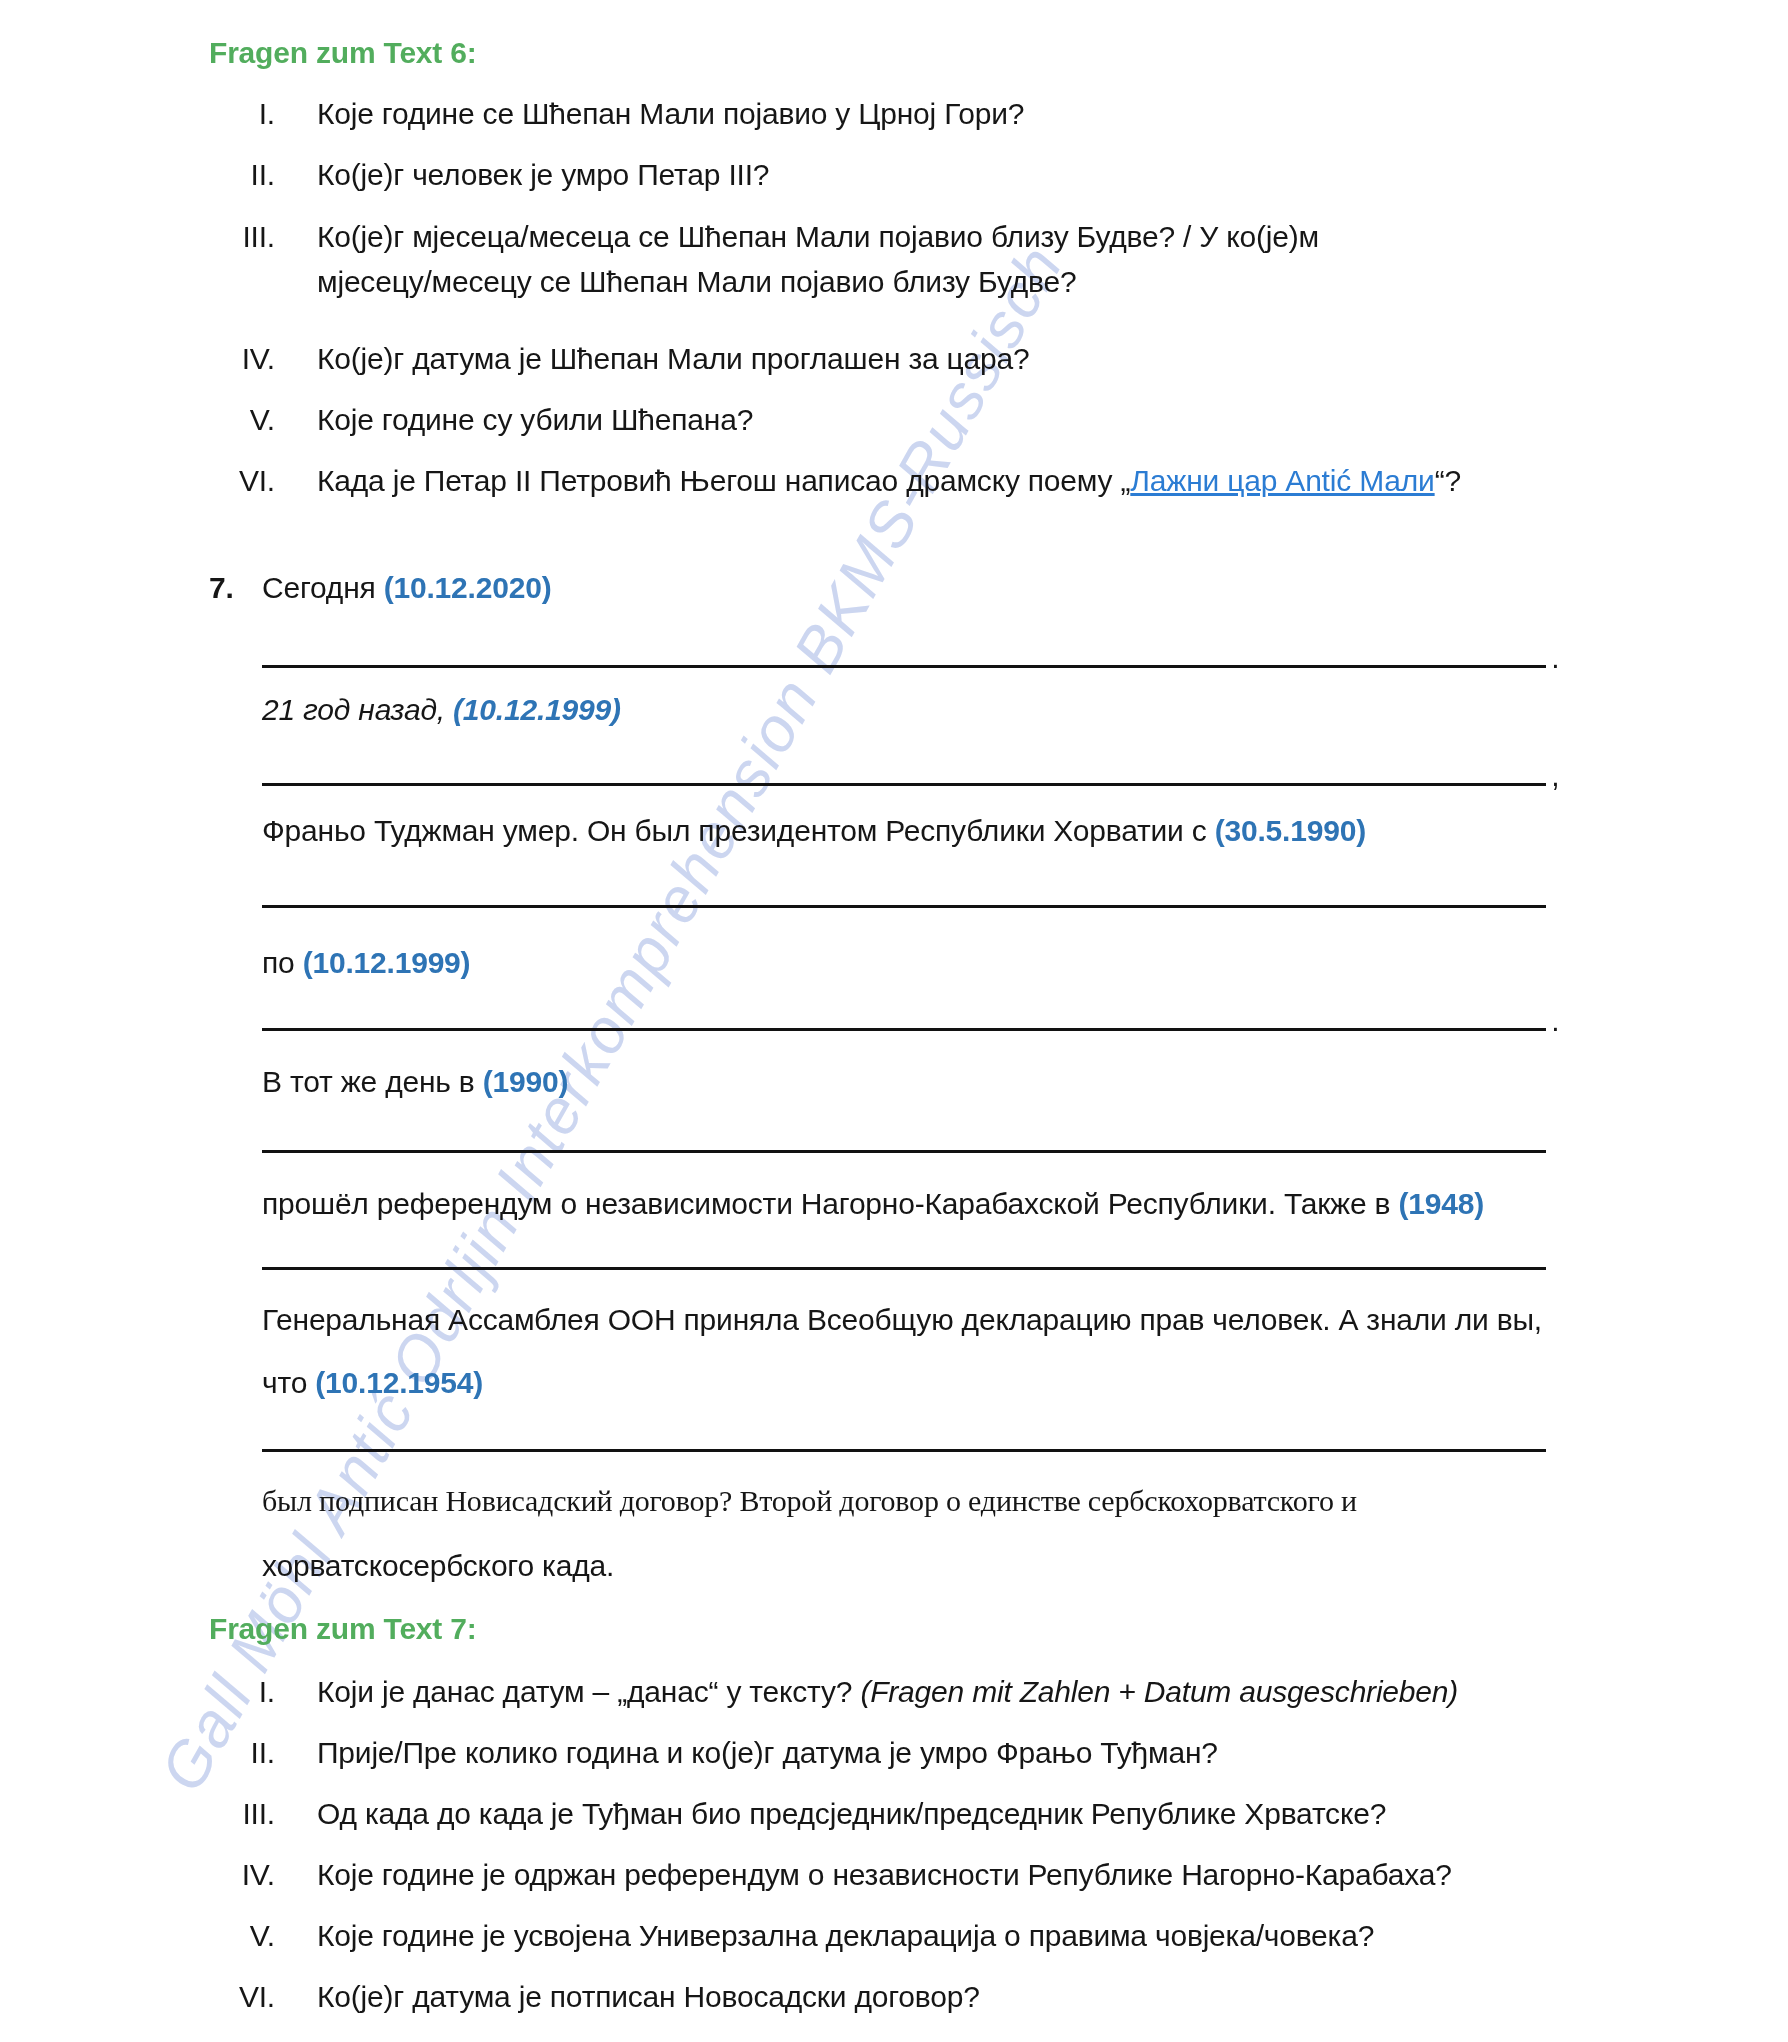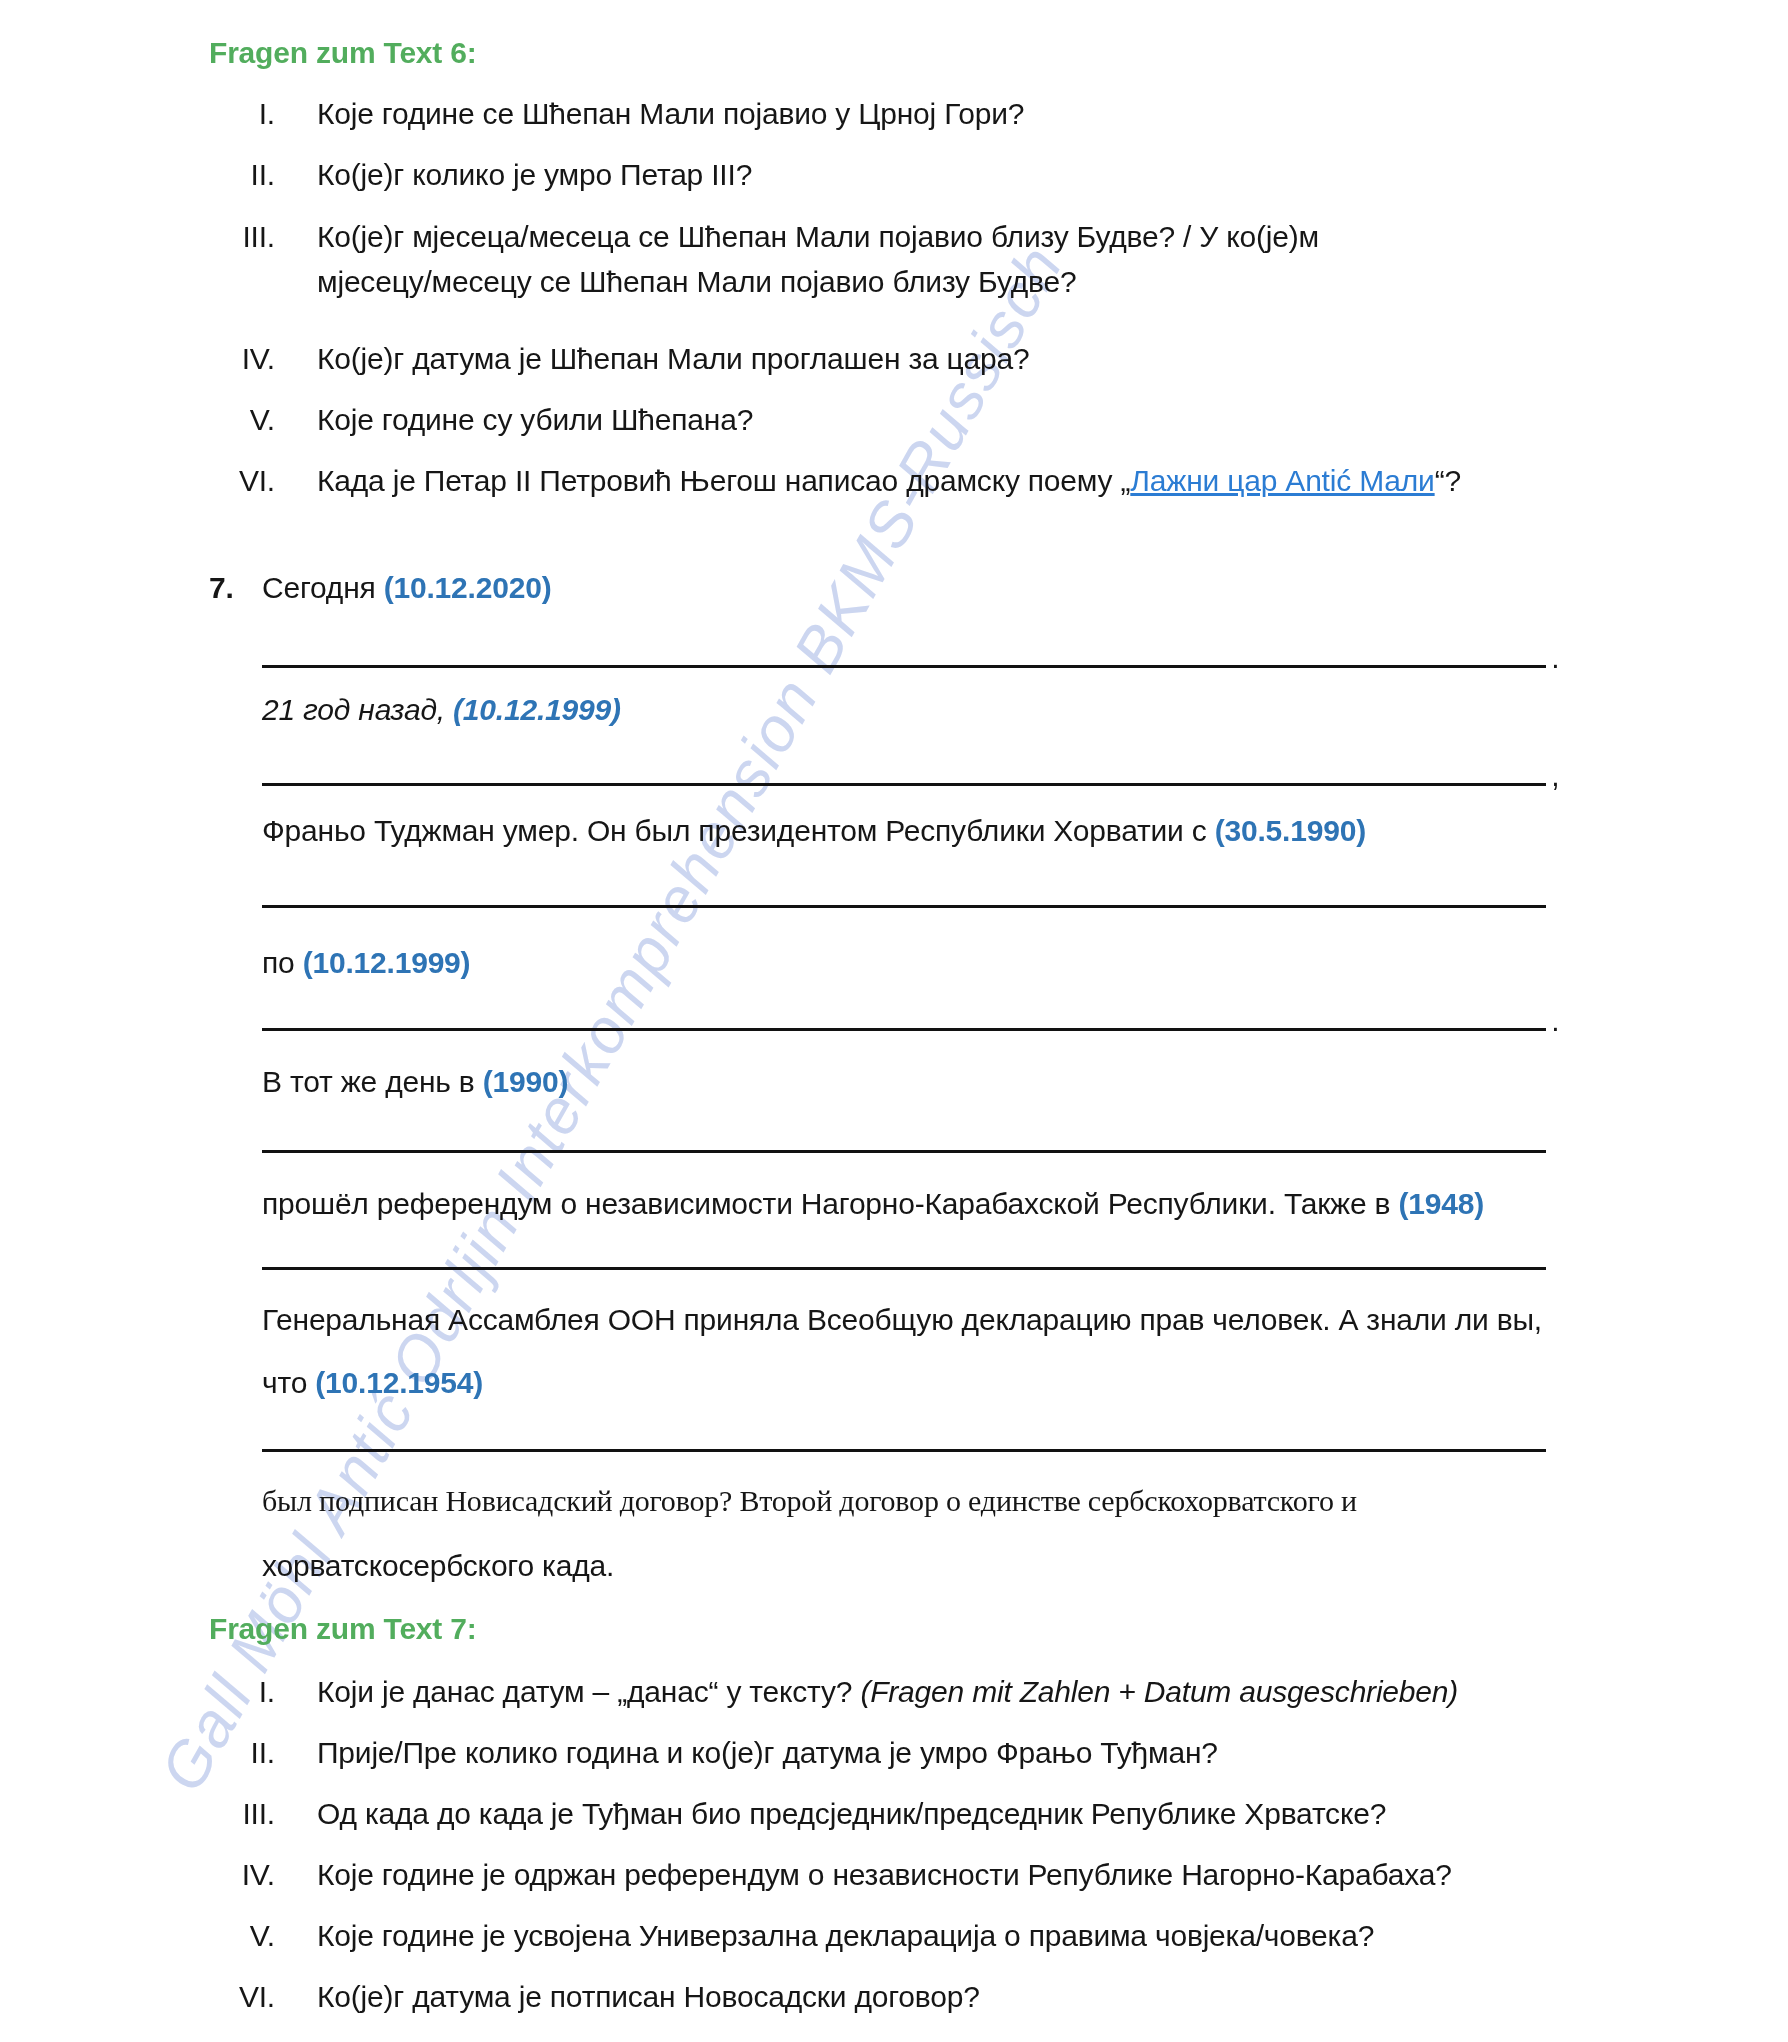--- a/index.html
+++ b/index.html
@@ -78,21 +78,21 @@
   <div class="watermark">Gall Möhl Antić Odrljin Interkomprehension BKMS-Russisch</div>
 
   <div class="heading" style="top:33px">Fragen zum Text 6:</div>
   <div id="list6">
       <div class="row" style="top: 94px;">
         <span class="num">I.</span>
         <span class="qtext">Које године се Шћепан Мали појавио у Црној Гори?</span>
       </div>
       <div class="row" style="top: 155px;">
         <span class="num">II.</span>
-        <span class="qtext">Ко(је)г колико је умро Петар III?</span>
+        <span class="qtext">Ко(је)г человек је умро Петар III?</span>
       </div>
       <div class="row" style="top: 217px;">
         <span class="num">III.</span>
         <span class="qtext">Ко(је)г мјесеца/месеца се Шћепан Мали појавио близу Будве? / У ко(је)м</span>
       </div>
       <div class="row" style="top: 262px;">
         <span class="qtext">мјесецу/месецу се Шћепан Мали појавио близу Будве?</span>
       </div>
       <div class="row" style="top: 339px;">
         <span class="num">IV.</span>

